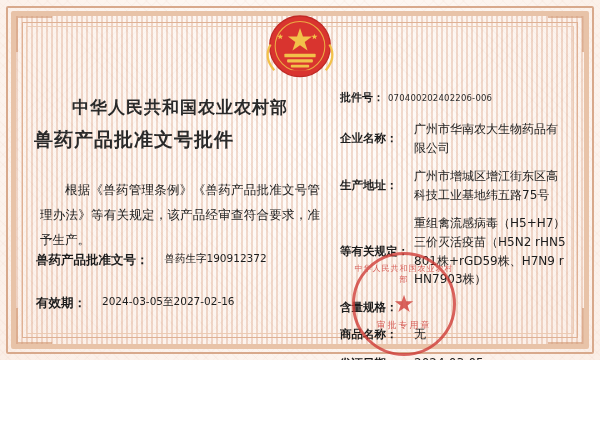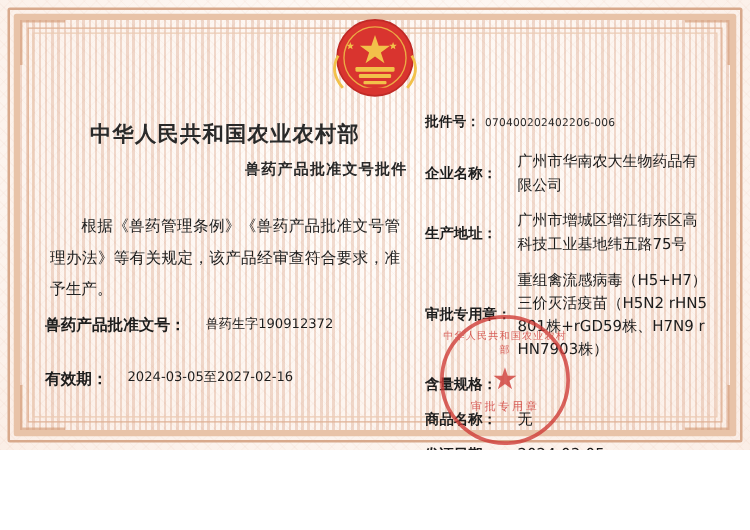--- a/index.html
+++ b/index.html
@@ -108,27 +108,26 @@
     font-size: 17px;
     font-weight: bold;
     color: #2a2a2a;
     letter-spacing: 1px;
     text-align: center;
     margin: 8px 0 0 0;
     white-space: nowrap;
   }
   .title-sub {
     font-family: "DejaVu Serif", "Liberation Serif", serif;
-    font-size: 12px;
+    font-size: 19px;
     font-weight: bold;
     color: #2a2a2a;
     letter-spacing: 1px;
-    text-align: right;
+    text-align: left;
     margin: 8px 0 0 0;
-    padding-left: 32px;
   }
 
   .body-text {
     margin: 24px 6px 0 6px;
     font-family: "DejaVu Serif", "Liberation Serif", serif;
     font-size: 12.5px;
     line-height: 2.0;
     color: #222;
     text-align: justify;
     text-indent: 25px;
@@ -296,21 +295,21 @@
         <div class="label">企业名称：</div>
         <div class="value">广州市华南农大生物药品有限公司</div>
       </div>
 
       <div class="row">
         <div class="label">生产地址：</div>
         <div class="value">广州市增城区增江街东区高科技工业基地纬五路75号</div>
       </div>
 
       <div class="row">
-        <div class="label">审批专用章：</div>
+        <div class="label">等有关规定：</div>
         <div class="value">重组禽流感病毒（H5+H7）三价灭活疫苗（H5N2 rHN5801株+rGD59株、H7N9 rHN7903株）</div>
       </div>
 
       <div class="row">
         <div class="label">含量规格：</div>
         <div class="value"></div>
       </div>
 
       <div class="row">
         <div class="label">商品名称：</div>

